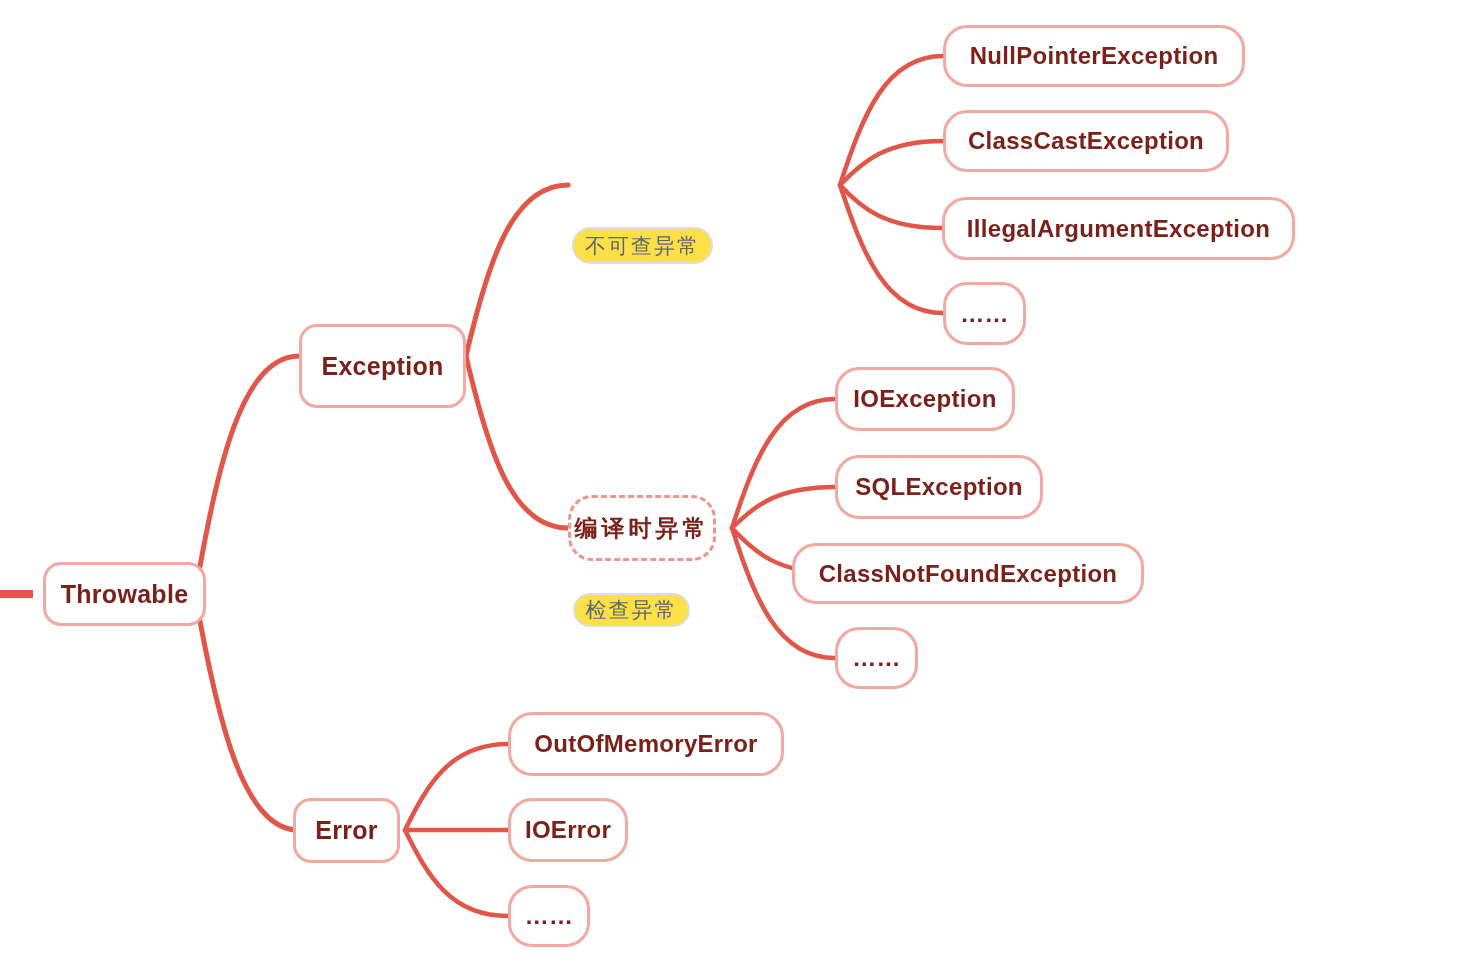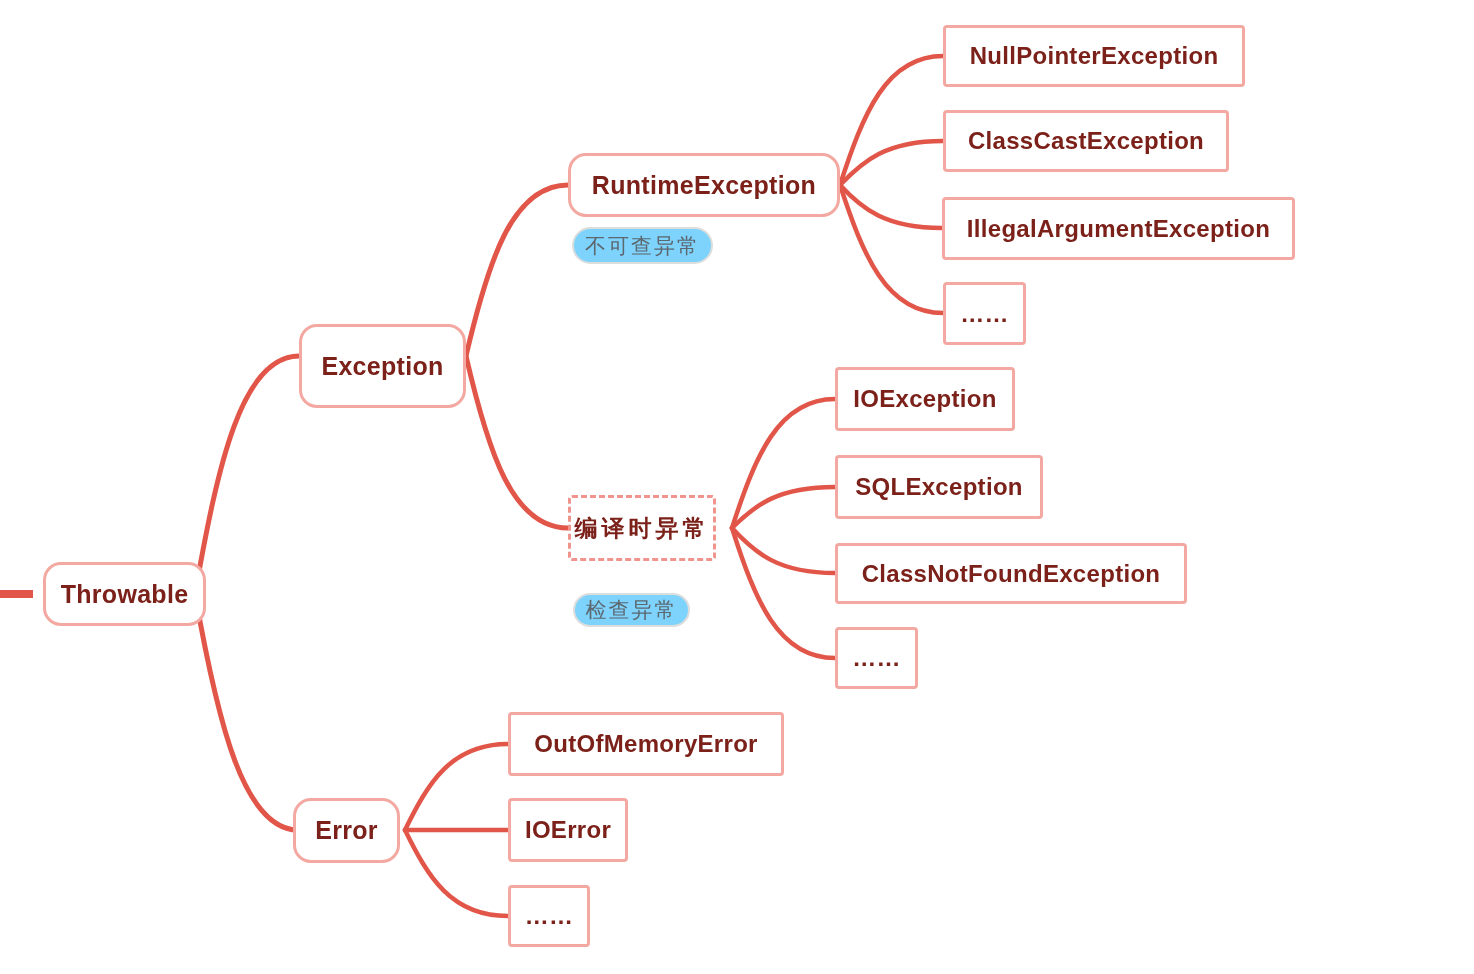--- a/index.html
+++ b/index.html
@@ -23,36 +23,36 @@
   }
   svg.edges{position:absolute;left:0;top:0;width:1474px;height:974px;}
   svg.edges path{fill:none;stroke:var(--edge);stroke-linecap:round;}
   svg.edges path.w5{stroke-width:5;}
   svg.edges path.w4{stroke-width:4.5;}
   svg.edges path.w8{stroke-width:8;stroke-linecap:butt;}
   .node{
     position:absolute;
     background:var(--node-fill);
     border:3px solid var(--node-border);
-    border-radius:4px;
+    border-radius:24px;
     display:flex;align-items:center;justify-content:center;
     color:var(--node-text);
     font-size:24px;font-weight:bold;
     white-space:nowrap;
     letter-spacing:0.3px;
   }
   .node.big{border-radius:18px;font-size:25px;}
   .node.dashed{
     border:3px dashed var(--dashed-border);
     letter-spacing:4px;
     font-size:23px;
   }
   .tag{
     position:absolute;
-    background:#7dd3fc;
+    background:#fde047;
     border:2px solid var(--tag-border);
     border-radius:19px;
     display:flex;align-items:center;justify-content:center;
     color:var(--tag-text);
     font-size:21px;font-weight:normal;
     letter-spacing:2px;
     white-space:nowrap;
   }
 </style>
 </head>
@@ -78,33 +78,32 @@
     <path class="w4" d="M 405 830 L 508 830"></path>
     <path class="w4" d="M 405 830 C 428 877, 451 916, 508 916"></path>
   </svg>
 
   <div class="node big" style="left:43px;top:562px;width:163px;height:64px">Throwable</div>
 
   <div class="node big" style="left:299px;top:324px;width:167px;height:84px">Exception</div>
 
   <div class="node big" style="left:293px;top:798px;width:107px;height:65px">Error</div>
 
-  <div class="node big" style="left:568px;top:153px;width:272px;height:64px">RuntimeException</div>
   <div class="tag" style="left:572px;top:227px;width:141px;height:37px">不可查异常</div>
 
   <div class="node dashed" style="left:568px;top:495px;width:148px;height:66px">编译时异常</div>
   <div class="tag" style="left:573px;top:593px;width:117px;height:34px">检查异常</div>
 
   <div class="node" style="left:943px;top:25px;width:302px;height:62px">NullPointerException</div>
   <div class="node" style="left:942px;top:197px;width:353px;height:63px">IllegalArgumentException</div>
   <div class="node" style="left:943px;top:110px;width:286px;height:62px">ClassCastException</div>
   <div class="node" style="left:943px;top:282px;width:83px;height:63px">……</div>
 
   <div class="node" style="left:835px;top:455px;width:208px;height:64px">SQLException</div>
   <div class="node" style="left:835px;top:367px;width:180px;height:64px">IOException</div>
-  <div class="node" style="left:835px;top:543px;width:352px;height:61px">ClassNotFoundException</div>
+  <div class="node" style="left:792px;top:543px;width:352px;height:61px">ClassNotFoundException</div>
   <div class="node" style="left:835px;top:627px;width:83px;height:62px">……</div>
 
   <div class="node" style="left:508px;top:712px;width:276px;height:64px">OutOfMemoryError</div>
   <div class="node" style="left:508px;top:798px;width:120px;height:64px">IOError</div>
   <div class="node" style="left:508px;top:885px;width:82px;height:62px">……</div>
 
 </div>
 
 </body></html>

